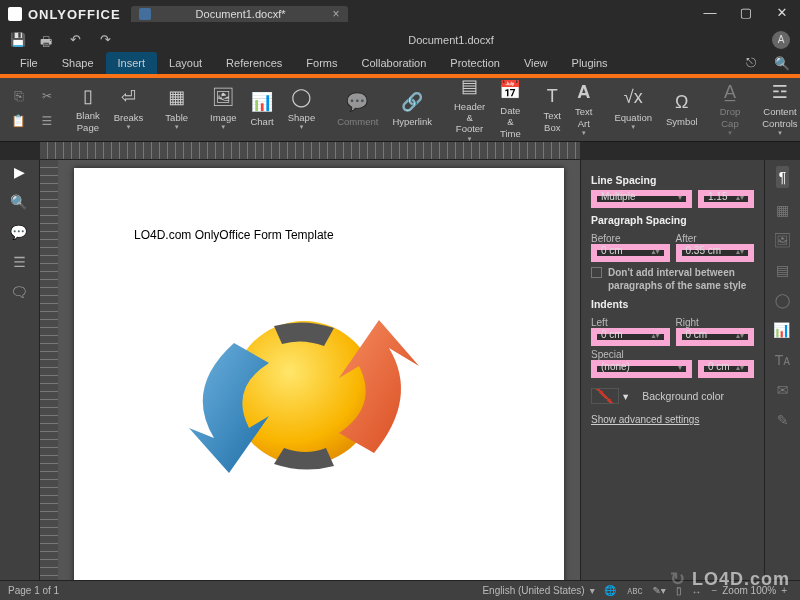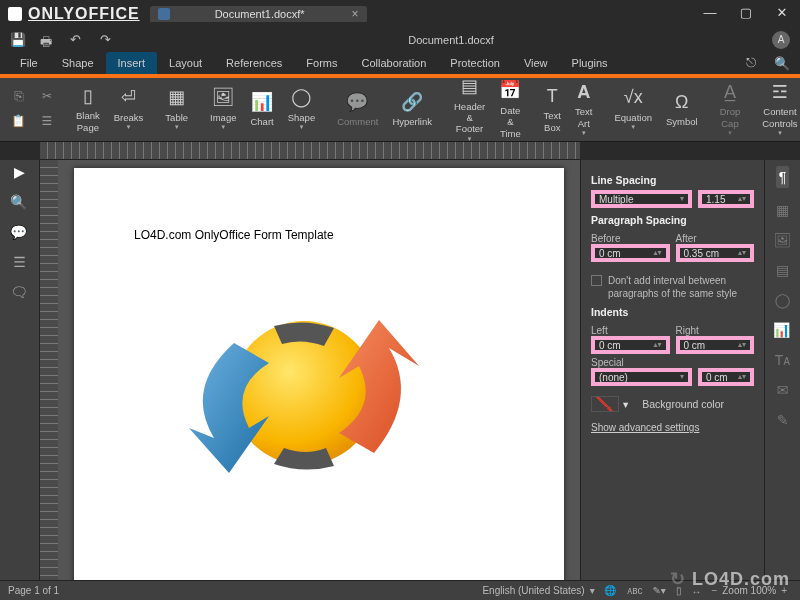--- a/index.html
+++ b/index.html
@@ -13,21 +13,21 @@
     overflow: hidden;
     position: relative;
   }
   
   .titlebar {
     display: flex; align-items: center;
     height: 28px; background: #2a2a2a;
     padding: 0 0 0 8px;
   }
   .logo-icon { width:14px; height:14px; background:#fff; border-radius:2px; display:inline-block; margin-right:6px;}
-  .logo-text { color:#eee; font-size:16px; letter-spacing:1px; font-weight:600;text-decoration:underline;}
+  .logo-text { color:#eee; font-size:13px; letter-spacing:1px; font-weight:600;}
   .doc-tab {
     display:flex; align-items:center; background:#444; height:16px;
     margin-left:10px; padding:0 8px; border-radius:3px 3px 0 0;
     font-size:11px; color:#ddd;gap:39px;
   }
   .doc-tab .tab-icon{ width:12px;height:12px;background:#446e9b;border-radius:2px;margin-right:6px;}
   .doc-tab .close-x{ margin-left:8px; color:#aaa; font-size:12px;}
   .win-controls{ margin-left:auto; display:flex;}
   .win-btn{ width:36px;height:28px; text-align:center; line-height:26px; color:#ddd; font-size:13px;}
   
@@ -89,26 +89,26 @@
   }
   .page-text{ position:absolute; left:60px; top:60px; color:#000; font-size:12px;}
   .page-logo{ position:absolute; left:100px; top:120px;}
   
   .rightpanel{
     width:184px; background:#404040; border-left:1px solid #222; padding:8px 10px; font-size:10.5px;
   }
   .rightpanel .section-title{ color:#eee; font-weight:600; margin:6px 0 4px; font-size:10.5px;}
   .rightpanel .row{ display:flex; gap:6px; margin-bottom:3px;}
   .rpinput{
-    flex:1; background:#2e2e2e; border:4px solid #f9a8d4; color:#ddd;
-    height:18px; font-size:10px; padding:0 4px; display:flex; align-items:flex-start; justify-content:space-between;
+    flex:1; background:#2e2e2e; border:6px solid #f9a8d4; color:#ddd;
+    height:18px; font-size:10px; padding:0 4px; display:flex; align-items:flex-end; justify-content:space-between;
   }
   .rpinput .chev{font-size:8px;color:#888;}
   .rplabel{ color:#bbb; font-size:10px; margin-top:3px;}
-  .rpcheck{ display:flex; gap:6px; align-items:flex-start; color:#bbb; font-size:10px; line-height:1.3; margin:12px 0 6px;}
+  .rpcheck{ display:flex; gap:6px; align-items:flex-start; color:#bbb; font-size:10px; line-height:1.3; margin:4px 0 6px;font-weight:bold;}
   .rpcheck .box{ width:11px;height:11px;border:1px solid #777;flex-shrink:0;margin-top:1px;}
   .swatch{ width:28px;height:16px;border:1px solid #555;background:linear-gradient(45deg,transparent 45%,#c0392b 45%,#c0392b 55%,transparent 55%);}
   .adv-link{ color:#ccc; font-size:10px; text-decoration:underline; margin-top:10px; display:block; text-align:left;}
   
   .righticonbar{
     width:36px; background:#404040; border-left:1px solid #222;
     display:flex; flex-direction:column; align-items:center; padding-top:6px; gap:14px;
   }
   .righticonbar .ric2{ color:#777; font-size:14px;}
   .righticonbar .ric2.active{ color:#fff; background:#555; padding:3px; border-radius:2px;}

